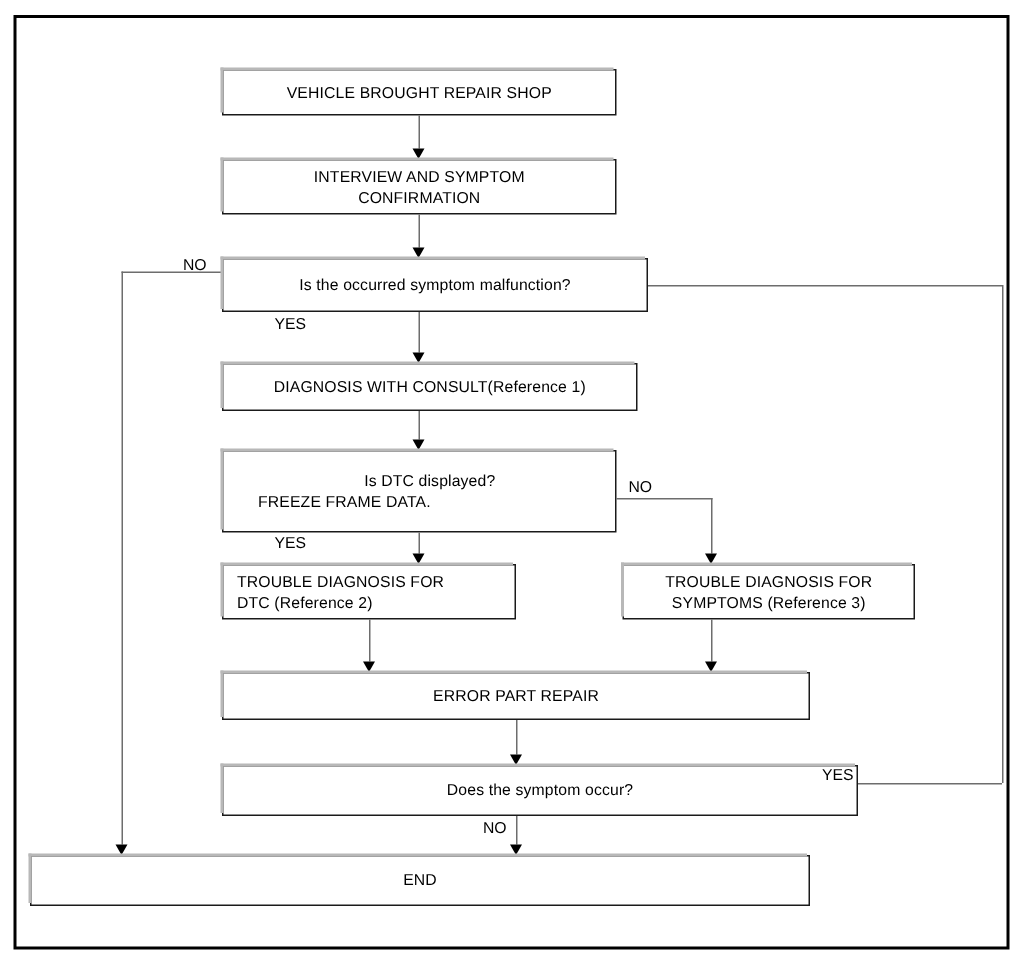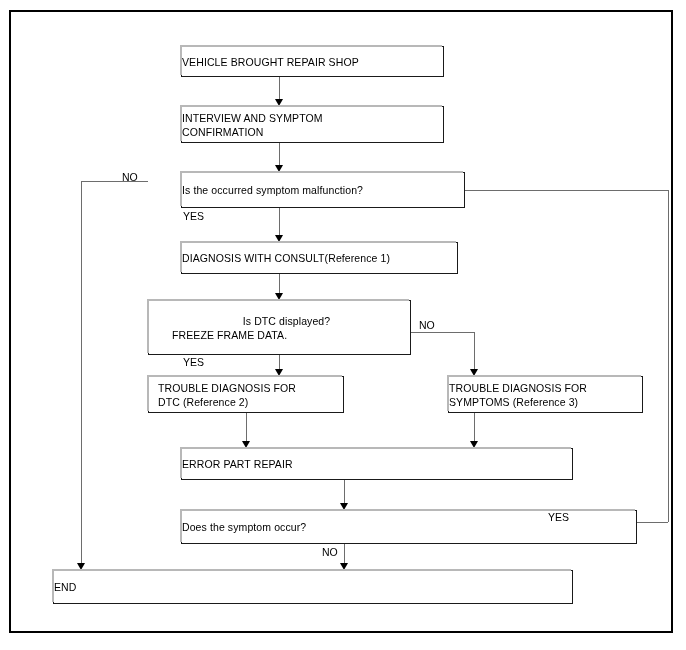--- a/index.html
+++ b/index.html
@@ -52,21 +52,21 @@
     right: 1px;
     bottom: 1px;
     border-top: 2px solid #b8b8b8;
     border-left: 2px solid #b8b8b8;
     pointer-events: none;
   }
   .node .line {
     display: block;
     white-space: nowrap;
   }
-  .node.center { align-items: flex-start; text-align: center; margin-left: 33px; }
+  .node.center { align-items: center; text-align: center; }
   .node.center .line { text-align: center; }
   .node.lefty { align-items: flex-start; text-align: left; padding-left: 9px; }
   .node.mixed { align-items: center; text-align: center; }
   .node.mixed .line.l { text-align: left; align-self: flex-start; padding-left: 9px;}
 
   
   .vline {
     position: absolute;
     width: 1px;
     background: #6d6d6d;
@@ -193,21 +193,21 @@
 
   <div class="node center" style="left:415px; top:376px; width:195px; height:37px;">
     <span class="line">TROUBLE DIAGNOSIS FOR</span>
     <span class="line">SYMPTOMS (Reference 3)</span>
   </div>
 
   <div class="node center" style="left:148px; top:448px; width:392px; height:32px;">
     <span class="line">ERROR PART REPAIR</span>
   </div>
 
-  <div class="node center" style="left:148px; top:510px; width:456px; height:34px;">
+  <div class="node center" style="left:148px; top:510px; width:424px; height:34px;">
     <span class="line">Does the symptom occur?</span>
   </div>
 
   <div class="node center" style="left:20px; top:570px; width:520px; height:34px;">
     <span class="line">END</span>
   </div>
 
   <div class="caption" style="left:607px; top:652px;">JSNIA4482GB</div>
 
 </div>

